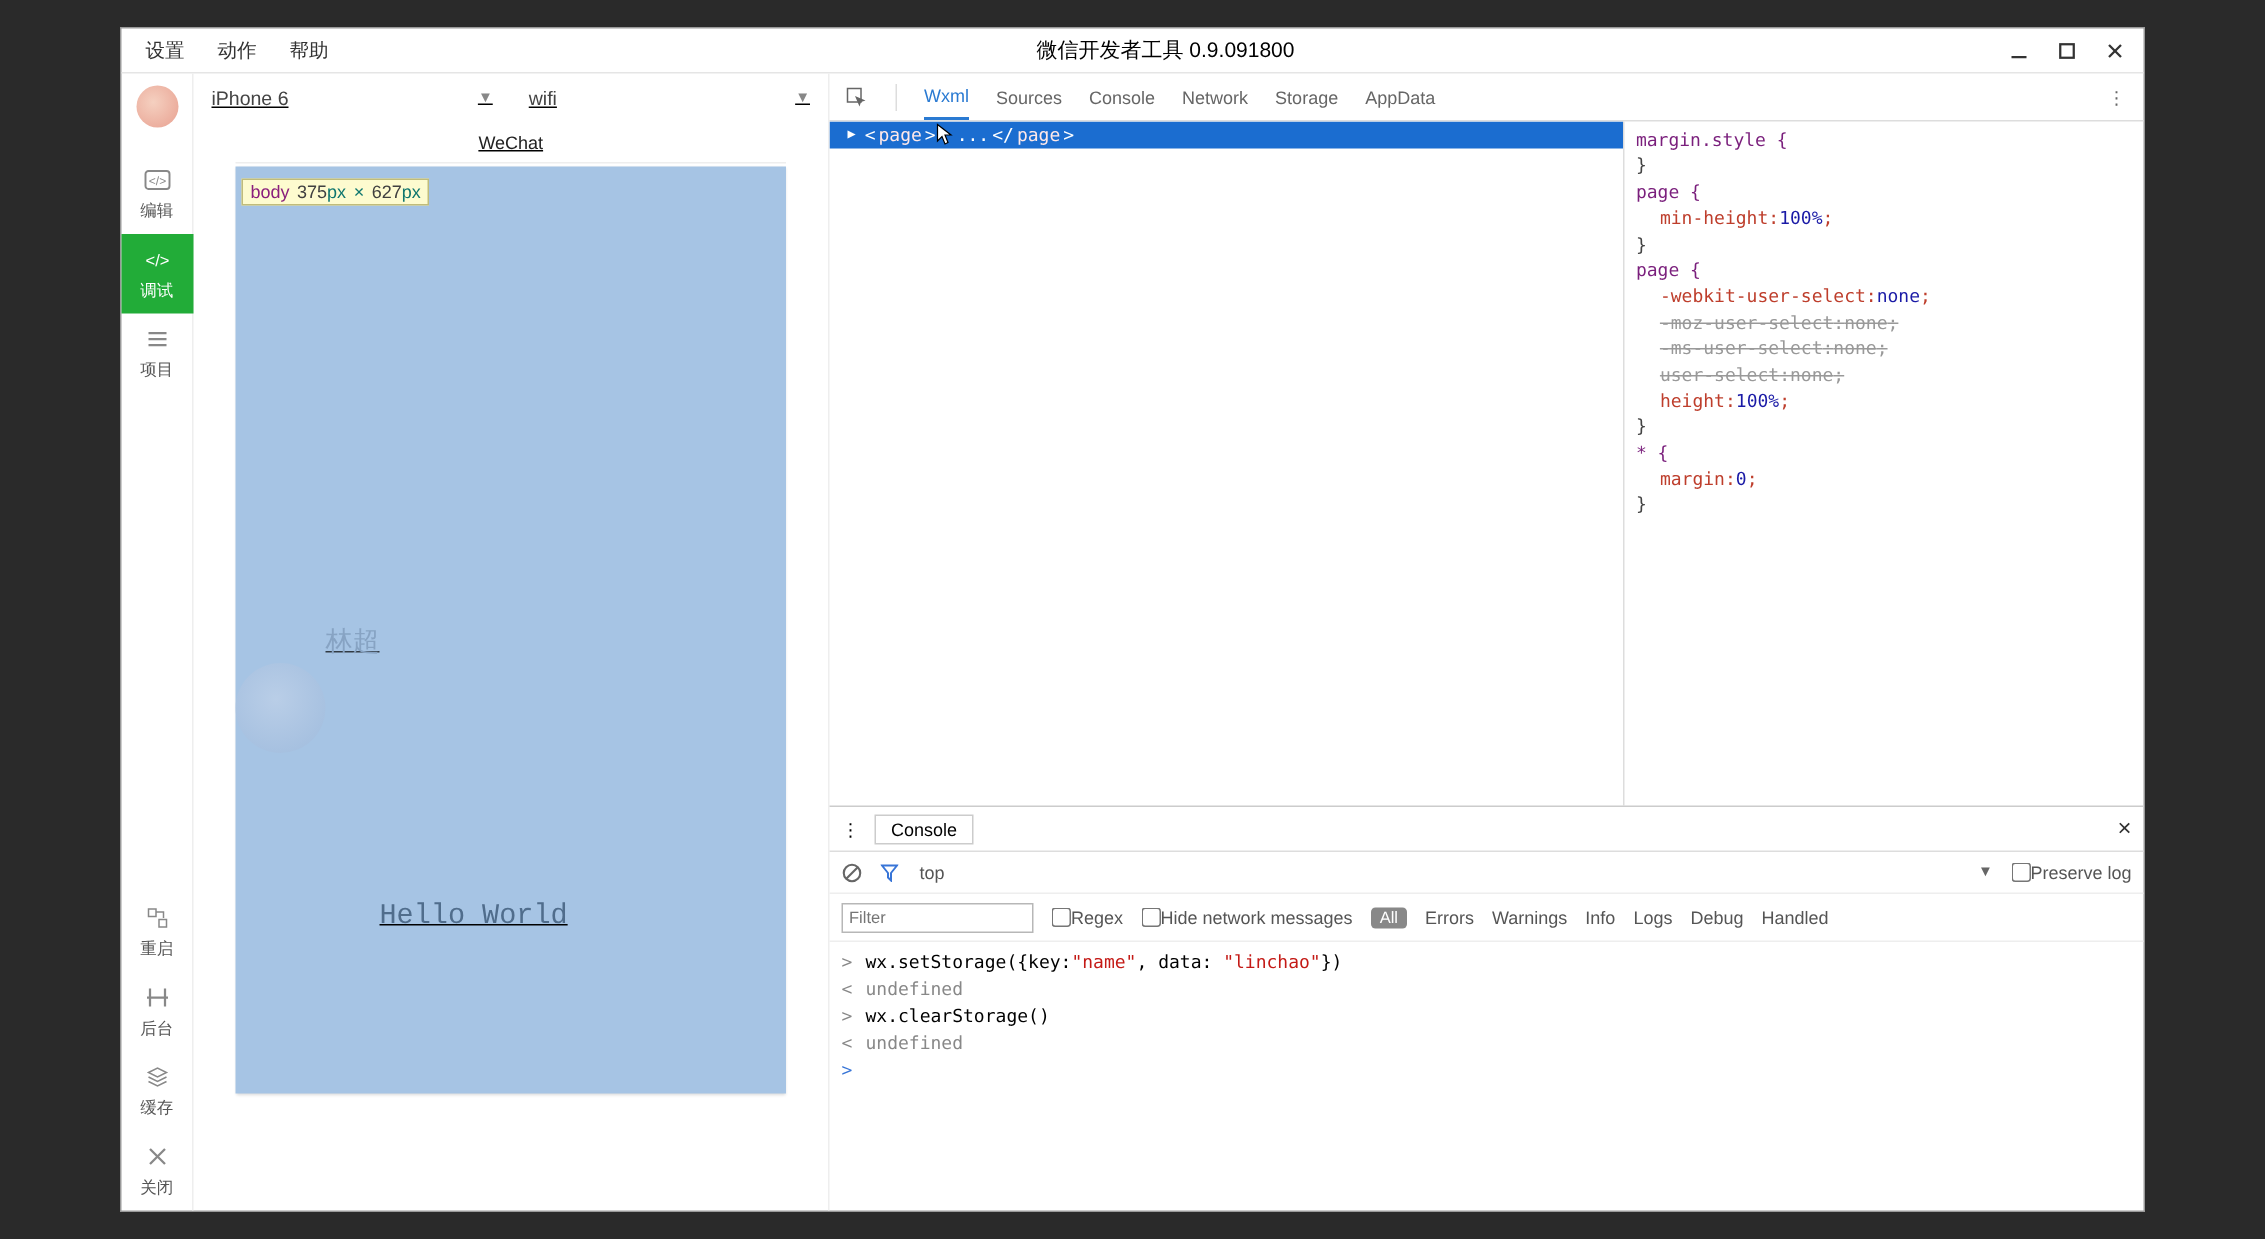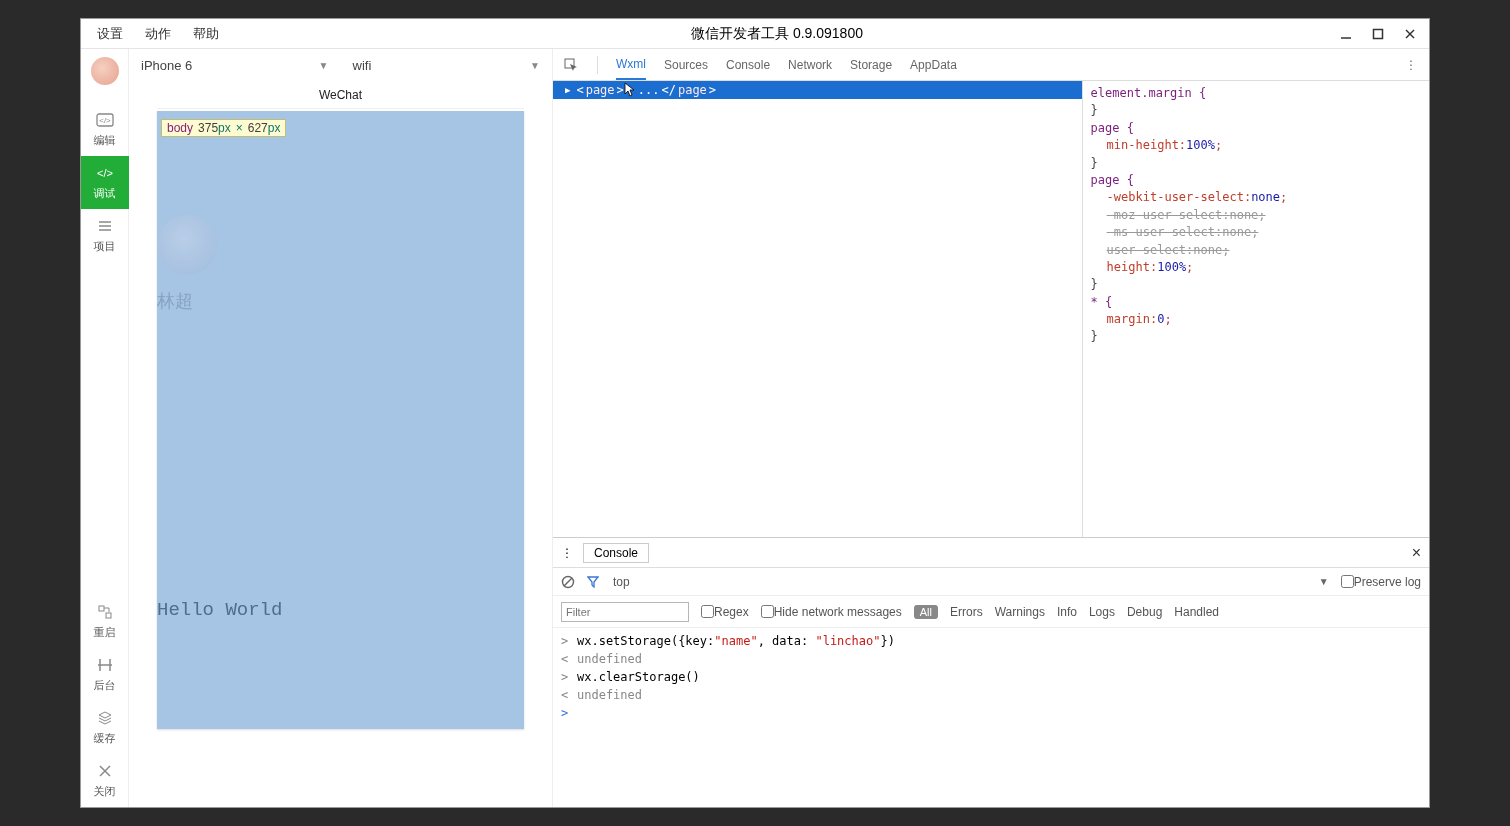--- a/index.html
+++ b/index.html
@@ -11,27 +11,27 @@
 .title-center { flex: 1; text-align: center; font-size: 14px; color: #000; }
 .win-controls { display: flex; gap: 10px; align-items: center; }
 .win-btn { width: 22px; height: 22px; display: flex; justify-content: center; align-items: center; color: #555; cursor: pointer; font-size: 17px; }
 .main-body { flex: 1; display: flex; min-height: 0; }
 .left-rail { width: 48px; display: flex; flex-direction: column; align-items: center; border-right: 1px solid #eee; padding-top: 8px; }
 .avatar-small { width: 28px; height: 28px; border-radius: 50%; background: radial-gradient(circle at 40% 40%, #f5d0c0, #e8a090); margin-bottom: 18px; }
 .rail-item { width: 48px; text-align: center; padding: 8px 0; font-size: 11px; color: #555; cursor: pointer; display: flex; flex-direction: column; align-items: center; gap: 4px; }
 .rail-item.active { background: #22ac38; color: #fff; }
 .rail-icon { height: 18px; display: flex; align-items: center; justify-content: center; font-size: 16px; }
 .rail-spacer { flex: 1; }
-.center-col { width: 424px; display: flex; flex-direction: column; border-right: 1px solid #eee; }
+.center-col { width: 424px; display: flex; flex-direction: column; border-right: 1px solid #eee; text-decoration: underline; }
 .sim-toolbar { height: 32px; display: flex; align-items: center; font-size: 13px; color: #444; }
 .drop { flex: 1; display: flex; align-items: center; justify-content: space-between; padding: 0 12px; cursor: pointer; height: 100%; }
 .drop-arrow { font-size: 10px; color: #888; }
 .sim-header { height: 28px; display: flex; align-items: center; justify-content: center; font-size: 12px; color: #222; background: #fff; border-bottom: 1px solid #eee; margin: 0 28px; }
 .sim-screen-wrap { flex: 1; display: flex; justify-content: center; padding: 2px 28px 18px; }
-.sim-screen { width: 368px; height: 618px; background: #a6c4e4; position: relative; display: flex; flex-direction: column; box-shadow: 0 1px 2px rgba(0,0,0,.15); }
+.sim-screen { width: 368px; height: 618px; background: #a6c4e4; position: relative; display: flex; flex-direction: row; align-items: center; box-shadow: 0 1px 2px rgba(0,0,0,.15); }
 .dim-badge { position: absolute; top: 8px; left: 4px; background: #fdfbcf; border: 1px solid #c0bc7a; padding: 1px 5px; font-size: 12px; display: flex; gap: 5px; align-items: center; }
 .dim-badge .b-el { color: #8a1f7c; }
 .dim-badge .b-num { color: #404040; }
 .dim-badge .b-px { color: #0f766e; }
 .user-avatar { width: 60px; height: 60px; border-radius: 50%; background: radial-gradient(circle at 45% 40%, #c9d6ea, #9ab5d8); margin-top: 104px; opacity: .55; }
 .user-name { margin-top: 14px; color: #7a96b6; font-size: 18px; opacity: .7; }
 .hello { margin-top: auto; margin-bottom: 108px; color: #506d8c; font-size: 19px; font-family: "Courier New", monospace; }
 .right-col { flex: 1; display: flex; flex-direction: column; min-width: 0; }
 .devtools-top { display: flex; flex-direction: column; flex: 1; min-height: 0; }
 .dt-tabs { height: 32px; border-bottom: 1px solid #ddd; display: flex; align-items: center; gap: 18px; padding: 0 10px; font-size: 12px; color: #666; }
@@ -238,21 +238,21 @@
                     <path d="M1 1 L1 12 L4 9 L6 14 L8 13 L6 8 L10 8 Z" fill="#fff" stroke="#000" stroke-width="0.8"></path>
                   </svg>
               </span>
               <span class="tag-dots">...</span>
               <span class="tag-angle">&lt;/</span>
                 <span class="tag-name">page</span>
                 <span class="tag-angle">&gt;</span>
             </div>
           </div>
           <div class="styles-pane">
-            <div><span class="sel">element.margin {</span></div>
+            <div><span class="sel">margin.style {</span></div>
             <div><span class="brace">}</span></div>
             <div><span class="sel">page {</span></div>
             <div class="prop"><span>min-height</span>:<span class="val">100%</span>;</div>
             <div><span class="brace">}</span></div>
             <div><span class="sel">page {</span></div>
             <div class="prop"><span>-webkit-user-select</span>:<span class="val">none</span>;</div>
             <div class="prop strike"><span>-moz-user-select</span>:<span>none</span>;</div>
             <div class="prop strike"><span>-ms-user-select</span>:<span>none</span>;</div>
             <div class="prop strike"><span>user-select</span>:<span>none</span>;</div>
             <div class="prop"><span>height</span>:<span class="val">100%</span>;</div>

